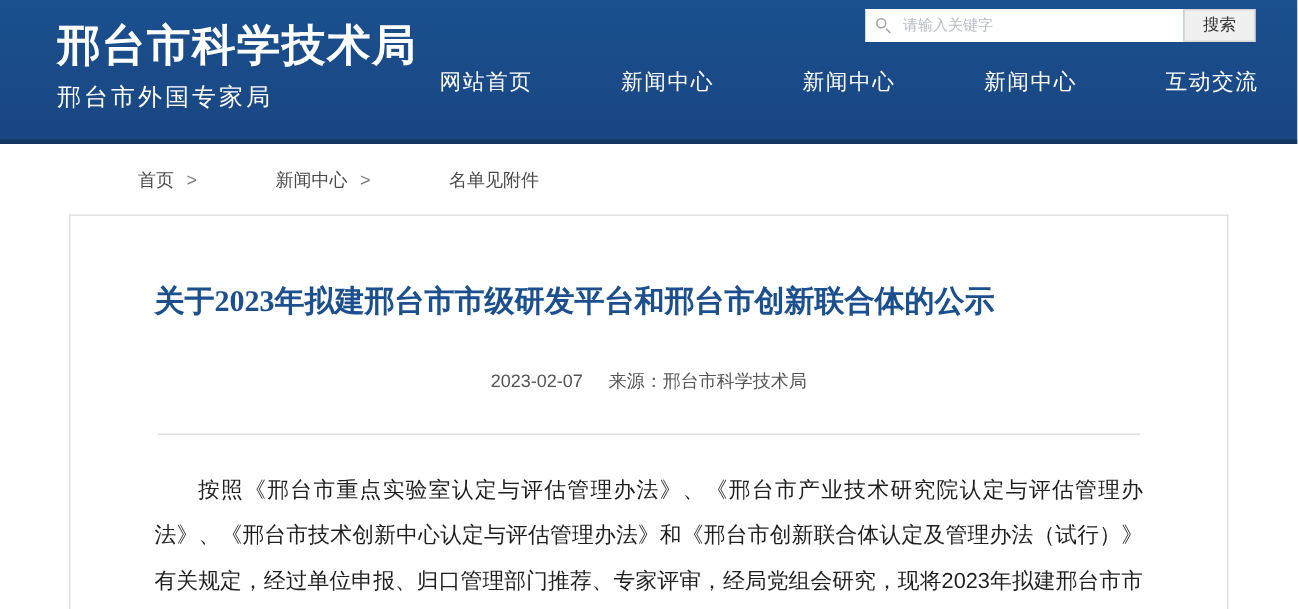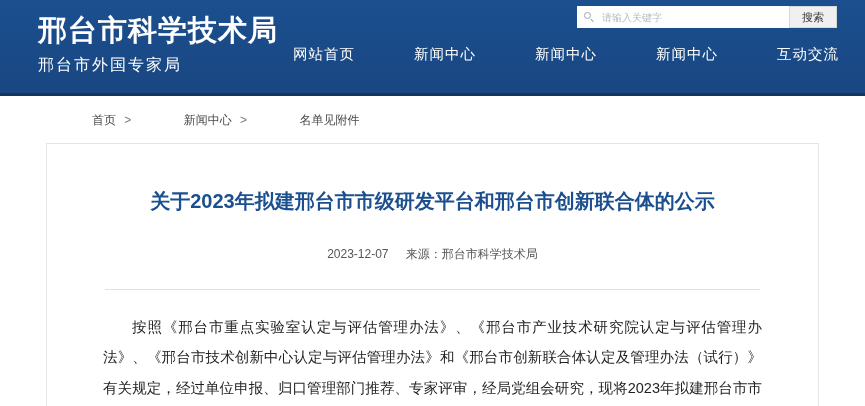--- a/index.html
+++ b/index.html
@@ -147,27 +147,27 @@
   .card {
     width: 773px;
     margin: 0 auto;
     background: #ffffff;
     border: 1px solid #e4e4e4;
     border-bottom: none;
     min-height: 265px;
     padding: 30px 56px 0 56px;
   }
   .article-title {
-    text-align: center;
+    text-align: left;
     color: #1b4f8e;
     font-size: 20px;
     font-weight: bold;
     line-height: 1.5;
     margin: 12px 0 0 0;
-    font-family: Liberation Sans, sans-serif;
+    font-family: Liberation Serif, serif;
   }
   .meta {
     text-align: center;
     color: #555555;
     font-size: 12px;
     margin-top: 30px;
   }
   .meta .meta-src { margin-left: 14px; text-align: right; }
   .divider {
     border-top: 1px solid #e0e0e0;
@@ -220,21 +220,21 @@
   <a>新闻中心</a>
   <span class="sep">&gt;</span>
   <a>名单见附件</a>
 </div>
 
 <div class="card">
 
   <h1 class="article-title">关于2023年拟建邢台市市级研发平台和邢台市创新联合体的公示</h1>
 
   <div class="meta">
-    <span>2023-12-07</span>
+    <span>2023-02-07</span>
     <span class="meta-src">来源：</span><span>邢台市科学技术局</span>
   </div>
 
   <div class="divider"></div>
 
   <p class="article-body">按照《邢台市重点实验室认定与评估管理办法》、《邢台市产业技术研究院认定与评估管理办法》、《邢台市技术创新中心认定与评估管理办法》和《邢台市创新联合体认定及管理办法（试行）》有关规定，经过单位申报、归口管理部门推荐、专家评审，经局党组会研究，现将2023年拟建邢台市市级研发平台和邢台市创新联合体予以公示（名单见附件），公示期为5个工作日，公示时间为2023年12月7日至12月13日。</p>
 
 </div>
 
 </body></html>

